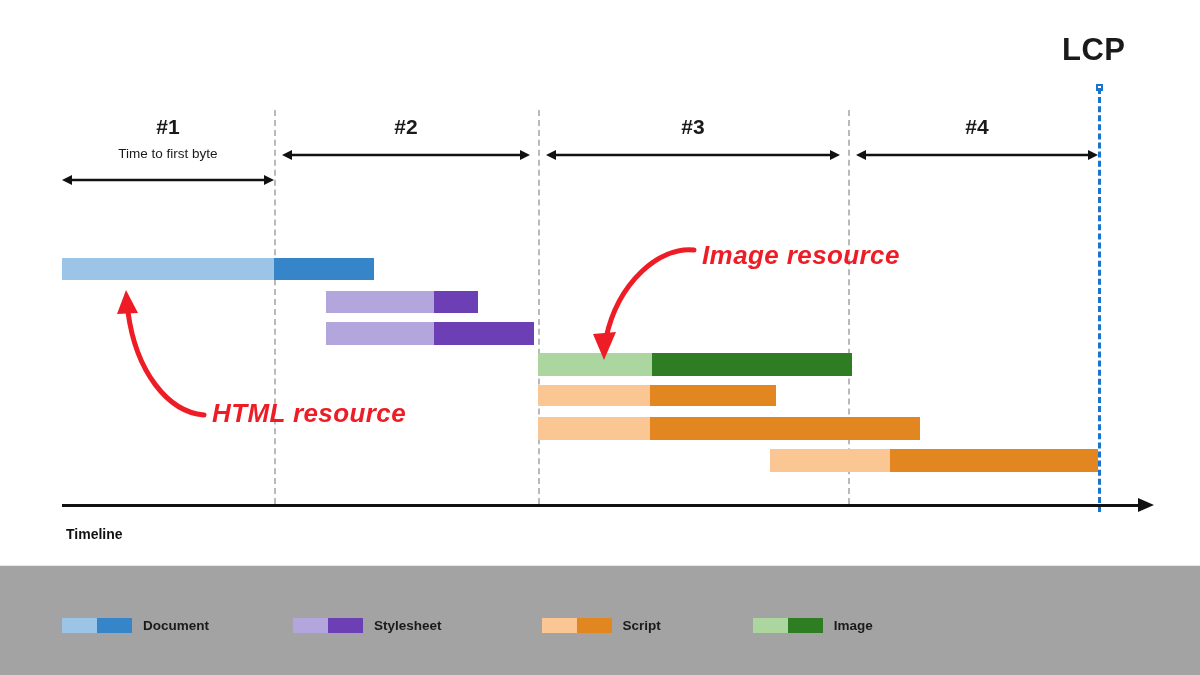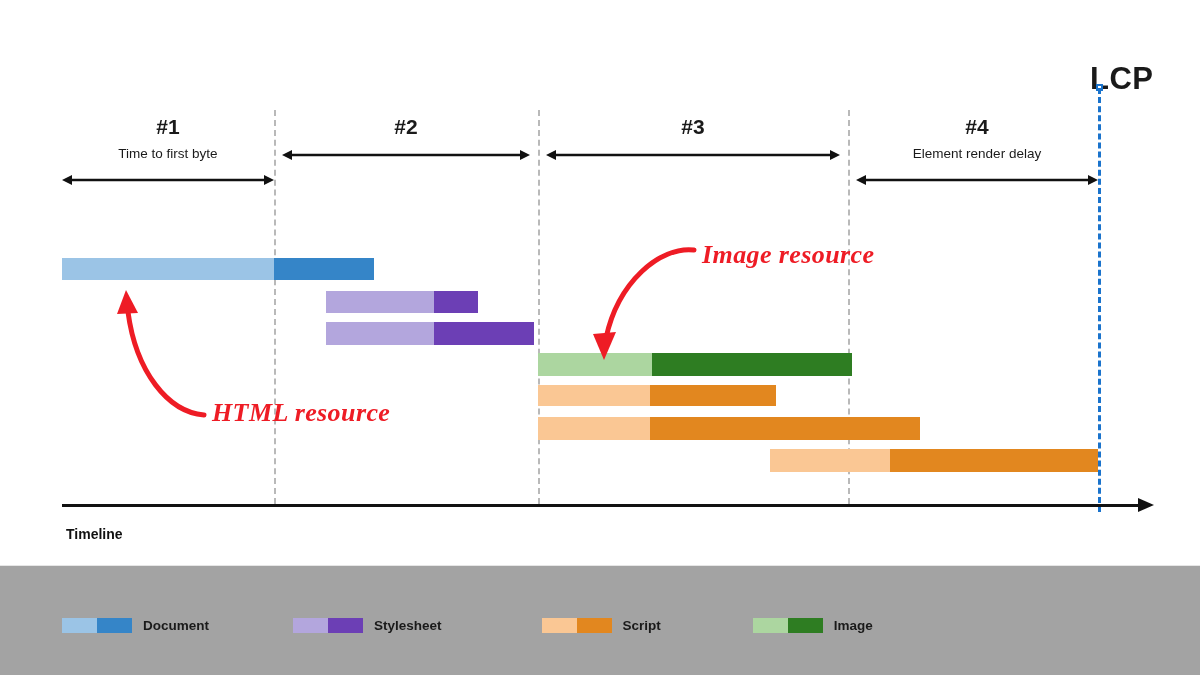--- a/index.html
+++ b/index.html
@@ -66,21 +66,21 @@
   .axis{position:absolute;height:0;border-top:3px solid #111;}
   .axis-arrow{position:absolute;}
   .axis-title{
     position:absolute;font-size:14px;font-weight:bold;color:#111;
   }
 
   
   .annot{
     position:absolute;
     color:#ee1c25;
-    font-family:Liberation Serif, serif;
+    font-family:Liberation Sans, sans-serif;
     font-style:italic;
     font-weight:bold;
     font-size:26px;
     white-space:nowrap;
     letter-spacing:0.4px;
   }
   .annot-svg{position:absolute;}
 
   
   .legend{
@@ -101,21 +101,21 @@
     font-size:13.5px;font-weight:bold;color:#1a1a1a;white-space:nowrap;
   }
 </style>
 </head>
 <body>
 
 <div id="stage">
 
   <div class="canvas"></div>
 
-  <div class="lcp-label" id="lcp-label" style="left: 1062px; top: 61px; margin-left: 28px;">LCP</div>
+  <div class="lcp-label" id="lcp-label" style="left: 1062px; top: 32px;">LCP</div>
 
   <div class="lcp-marker" id="lcp-marker" style="left: 1096px; top: 84px; border-color: rgb(26, 115, 204);"></div>
   <div class="lcp-line" id="lcp-line" style="left: 1098px; top: 88px; height: 424px; border-left-color: rgb(26, 115, 204);"></div>
 
   <div id="separators">
       <div class="vsep" style="left: 274px; top: 110px; height: 394px; border-left-color: rgb(185, 185, 185);"></div>
       <div class="vsep" style="left: 538px; top: 110px; height: 394px; border-left-color: rgb(185, 185, 185);"></div>
       <div class="vsep" style="left: 848px; top: 110px; height: 394px; border-left-color: rgb(185, 185, 185);"></div>
     </div>
 
@@ -146,21 +146,20 @@
         <div class="arrowrow">
           <svg width="294" height="14" viewBox="0 0 294 14">
             <line x1="7" y1="7" x2="287" y2="7" stroke="#111" stroke-width="2.4"></line>
             <polygon points="0,7 10,2 10,12" fill="#111"></polygon>
             <polygon points="294,7 284,2 284,12" fill="#111"></polygon>
           </svg>
         </div>
       </div>
       <div class="phase" style="left: 856px; top: 116px; width: 242px;">
         <div class="num">#4</div>
-        <div class="name">Element render delay</div>
         <div class="arrowrow">
           <svg width="242" height="14" viewBox="0 0 242 14">
             <line x1="7" y1="7" x2="235" y2="7" stroke="#111" stroke-width="2.4"></line>
             <polygon points="0,7 10,2 10,12" fill="#111"></polygon>
             <polygon points="242,7 232,2 232,12" fill="#111"></polygon>
           </svg>
         </div>
       </div>
     </div>
 

